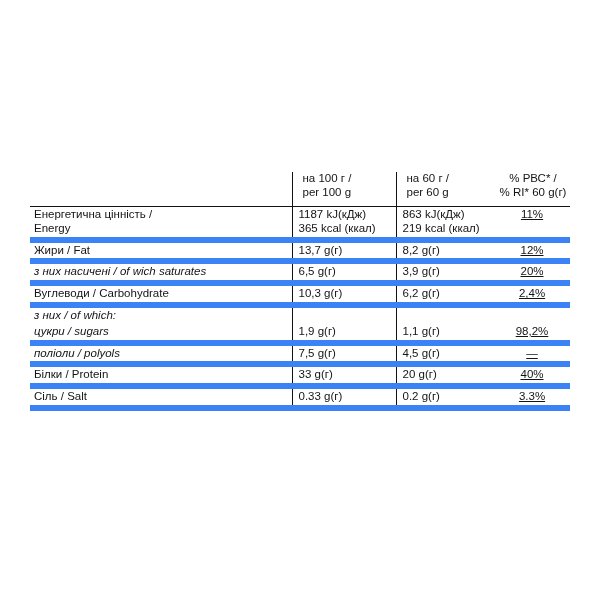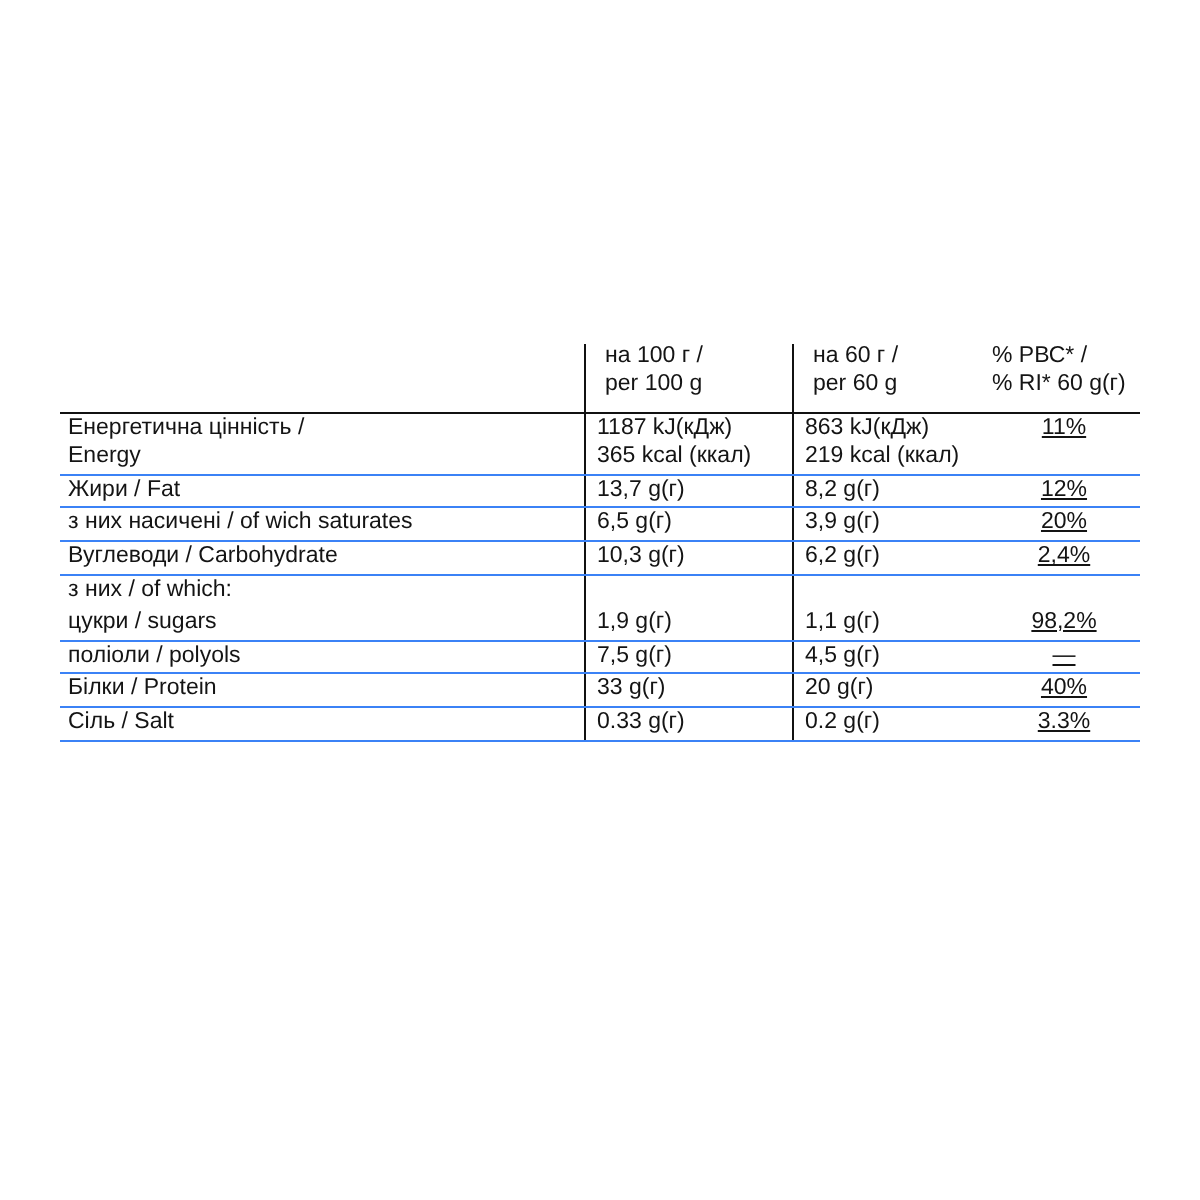--- a/index.html
+++ b/index.html
@@ -50,50 +50,50 @@
     font-size: 11.5px;
     line-height: 1.18;
     font-weight: bold;
   }
   .hdr .h-100, .hdr .h-60 {
     padding-left: 10px;
     border-left: 1px solid #111;
   }
   .hdr .h-ri {
     padding-left: 4px;
-    text-align: left;
+    text-align: center;
   }
   .hdr .h-100 { height: 34px; }
 
   .line-top td {
     border-top: 1px solid #111;
   }
 
   
   tr.row td {
-    border-bottom: 1px solid #3b82f6;
+    border-bottom: 6px solid #3b82f6;
     line-height: 1.2;
     padding: 1px 0 1px 0;
   }
   tr.row td.name {
     padding-left: 4px;
   }
   tr.row td.v100, tr.row td.v60 {
     border-left: 1px solid #111;
     padding-left: 6px;
   }
   tr.row td.ri {
     text-align: center;
     padding-left: 2px;
     text-decoration: underline;
   }
   tr.row.nb td { border-bottom: none; }
 
   .bold { font-weight: bold; }
-  .sub { padding-left: 14px; }
+  .sub { padding-left: 14px; font-style: italic; }
   .two-line { line-height: 1.2; }
   .nowrap { white-space: nowrap; }
   .dash { letter-spacing: 0px; }
 </style>
 </head>
 <body>
 
 <div class="sheet">
   <div class="table-wrap">
     <table class="nutrition">

